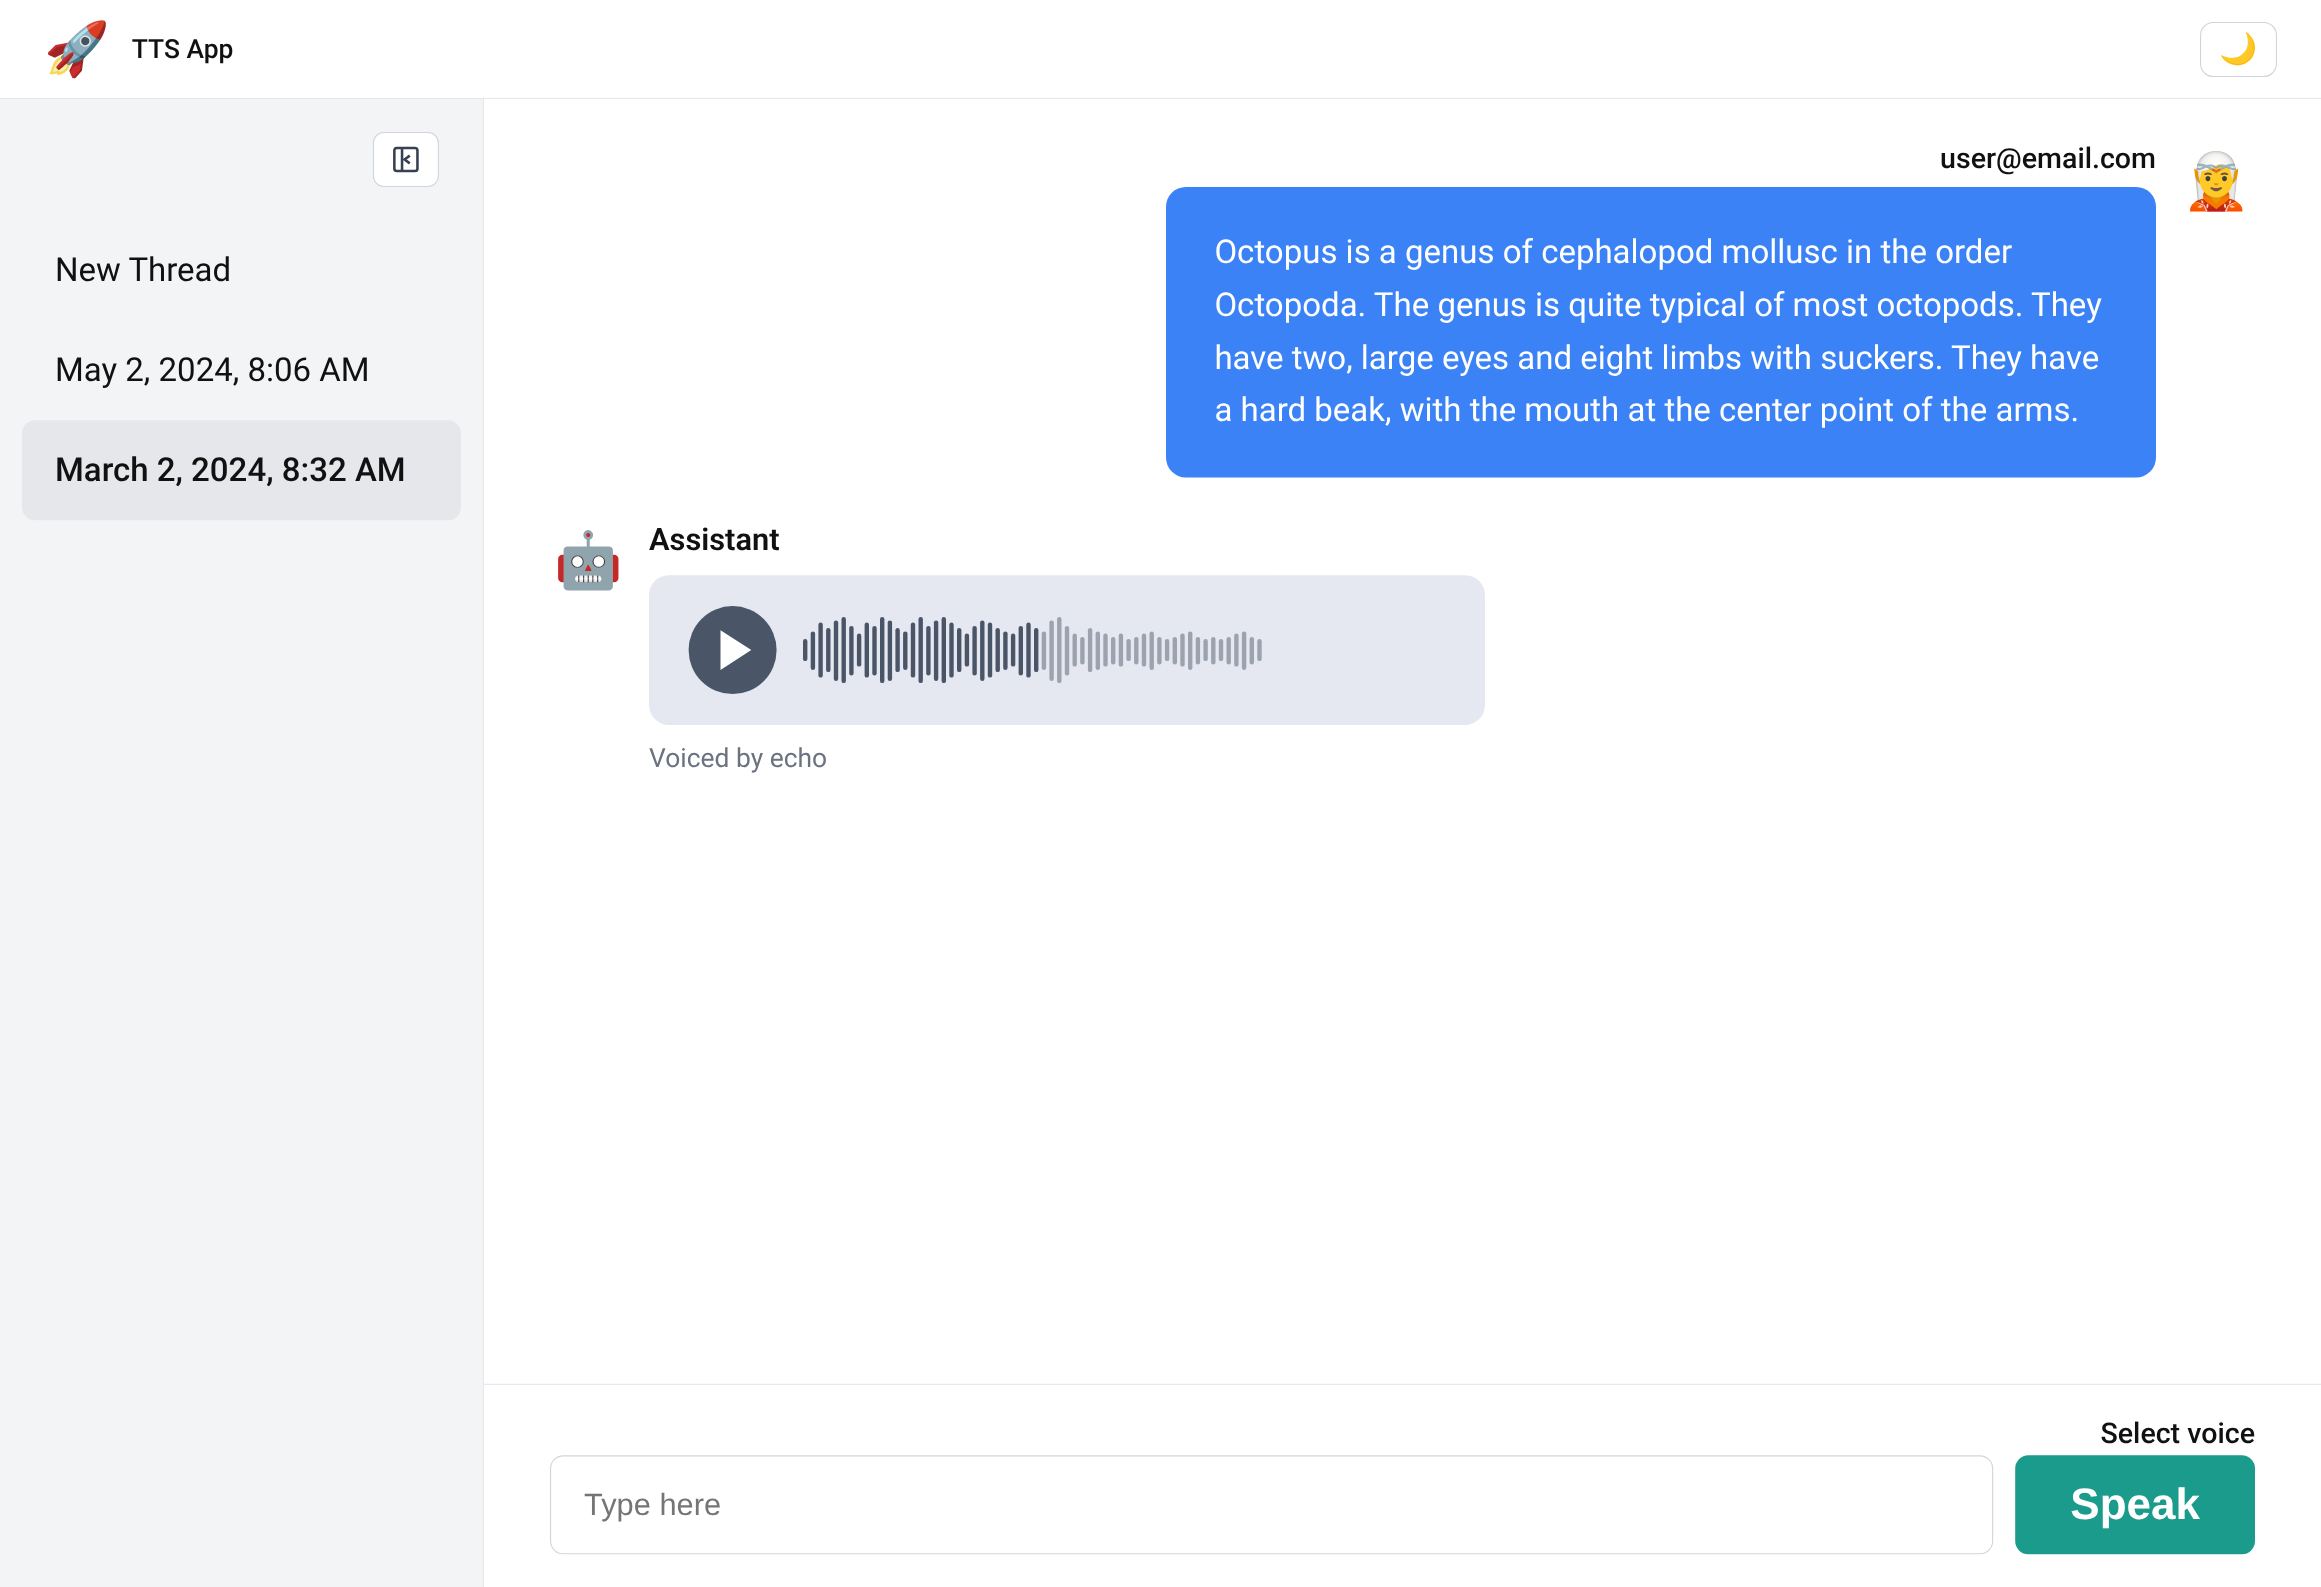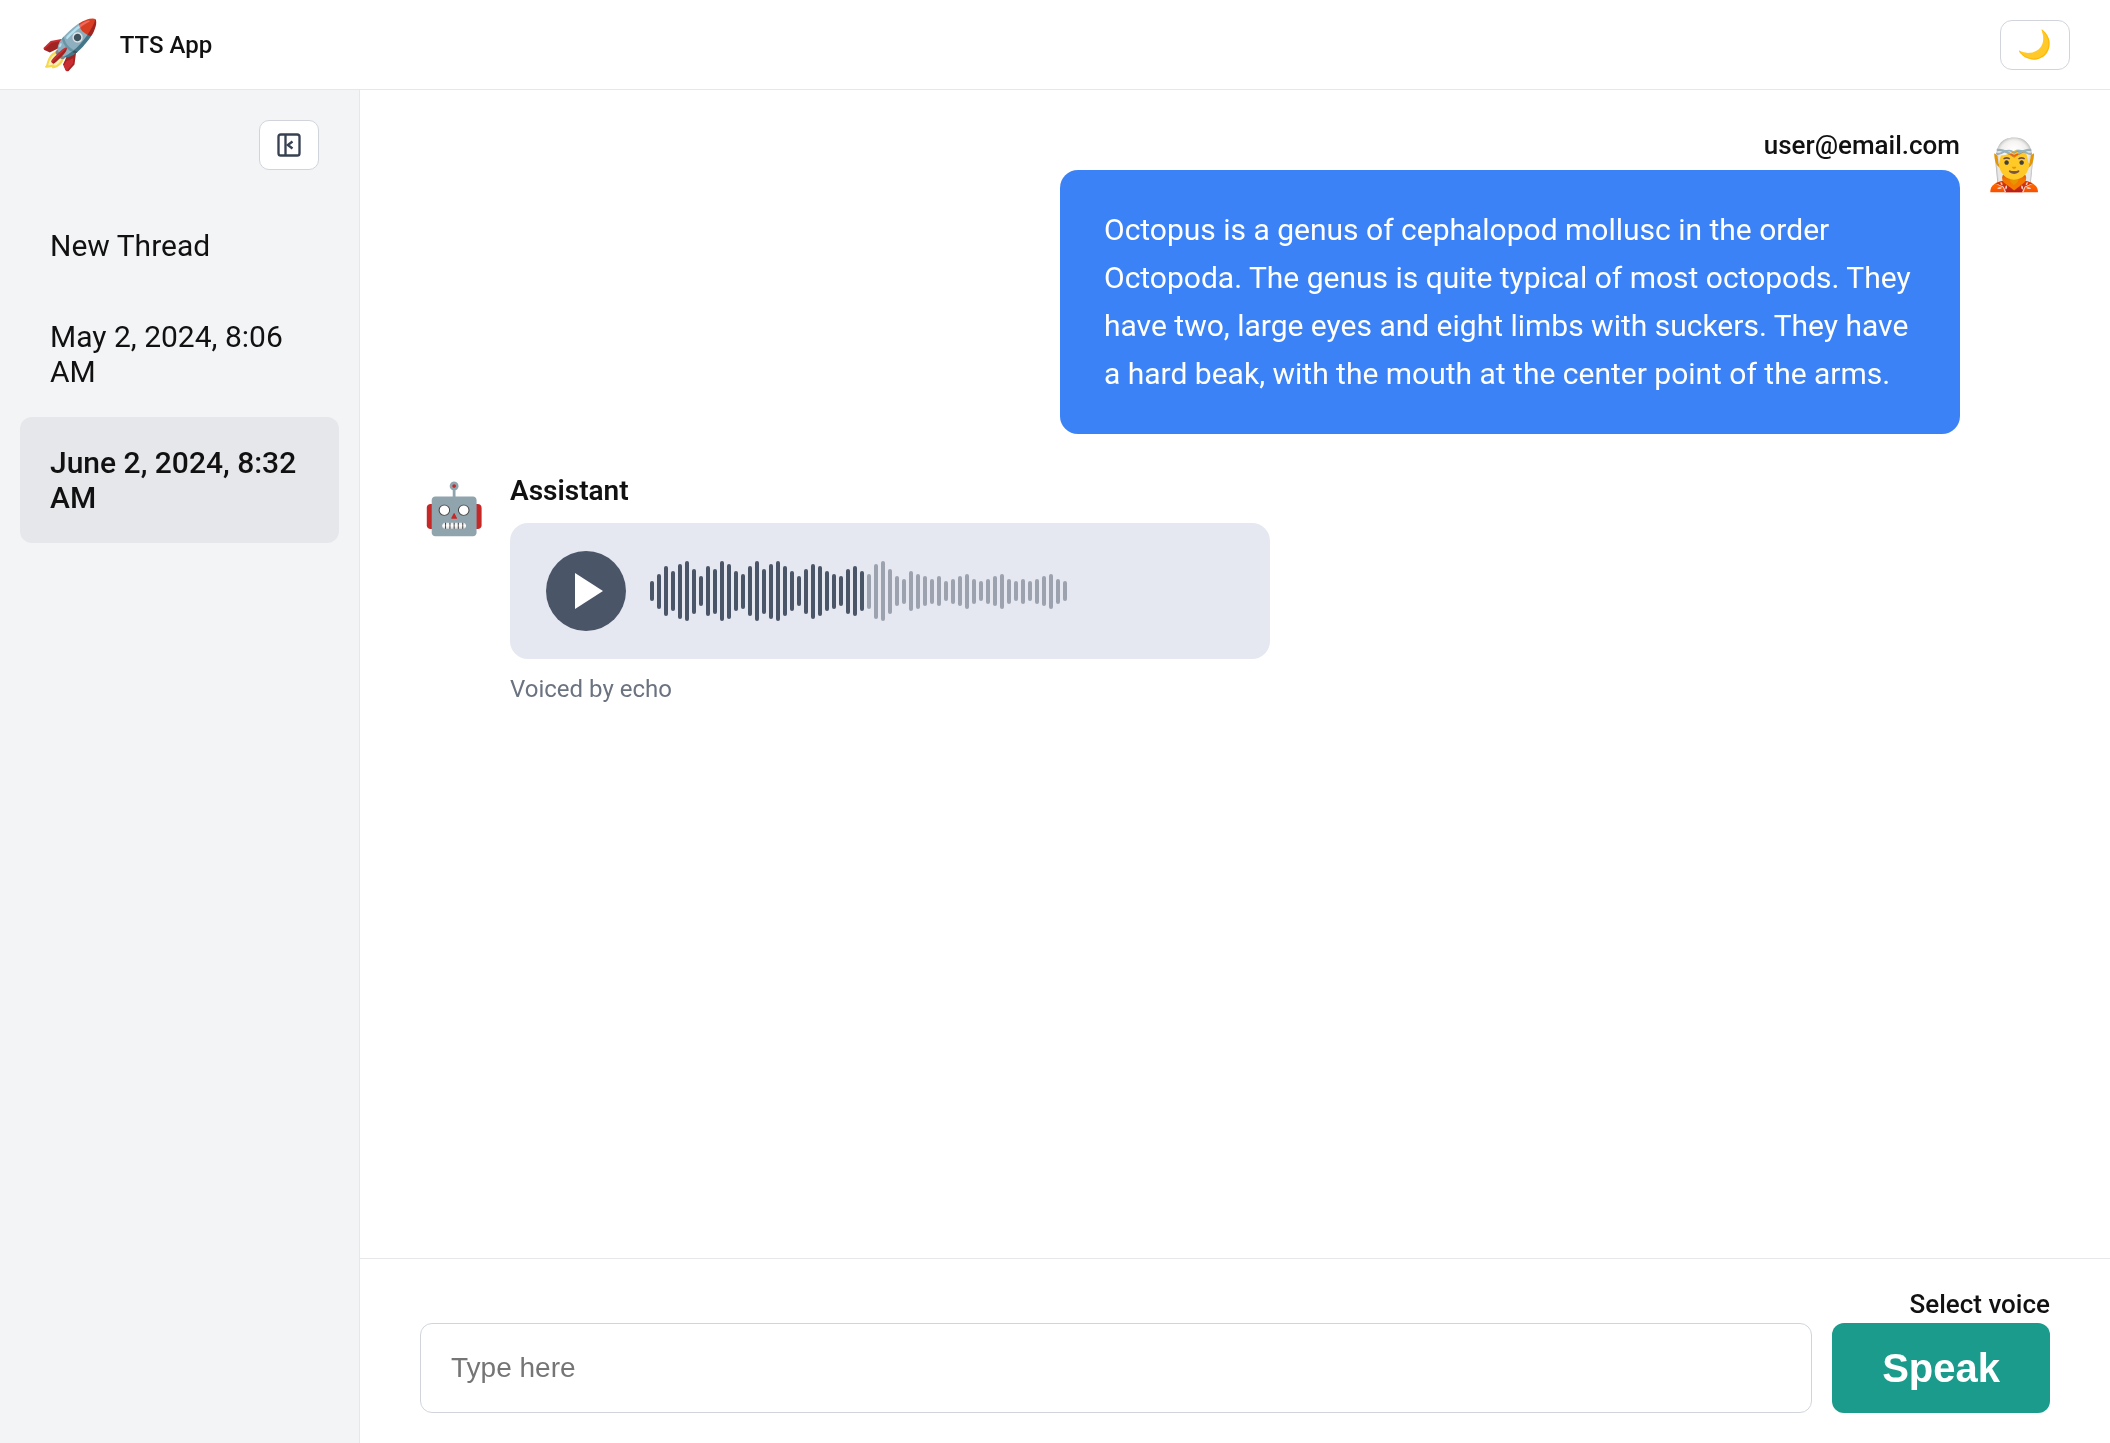--- a/index.html
+++ b/index.html
@@ -66,21 +66,21 @@
 
     
     .main-layout {
       display: flex;
       flex: 1;
       overflow: hidden;
     }
 
     
     .sidebar {
-      width: 360px;
+      width: 440px;
       background: #f3f4f6;
       border-right: 1px solid #e5e7eb;
       display: flex;
       flex-direction: column;
       flex-shrink: 0;
     }
 
     .sidebar-header {
       display: flex;
       align-items: center;
@@ -359,21 +359,21 @@
         <svg width="28" height="28" viewBox="0 0 24 24" fill="none" stroke="currentColor" stroke-width="2">
           <rect x="3" y="3" width="18" height="18" rx="2"></rect>
           <line x1="9" y1="3" x2="9" y2="21"></line>
           <polyline points="15,9 11,12 15,15"></polyline>
         </svg>
       </button>
     </div>
     <div class="sidebar-items">
       <div class="sidebar-item">New Thread</div>
       <div class="sidebar-item">May 2, 2024, 8:06 AM</div>
-      <div class="sidebar-item active">June 2, 2024, 8:32 AM</div>
+      <div class="sidebar-item active">March 2, 2024, 8:32 AM</div>
     </div>
   </div>
 
   <div class="chat-area">
     <div class="chat-messages">
 
       <div class="user-message-container">
         <div class="user-message-right">
           <span class="user-email">user@email.com</span>
           <div class="user-bubble">Octopus is a genus of cephalopod mollusc in the order Octopoda. The genus is quite typical of most octopods. They have two, large eyes and eight limbs with suckers. They have a hard beak, with the mouth at the center point of the arms.</div>

